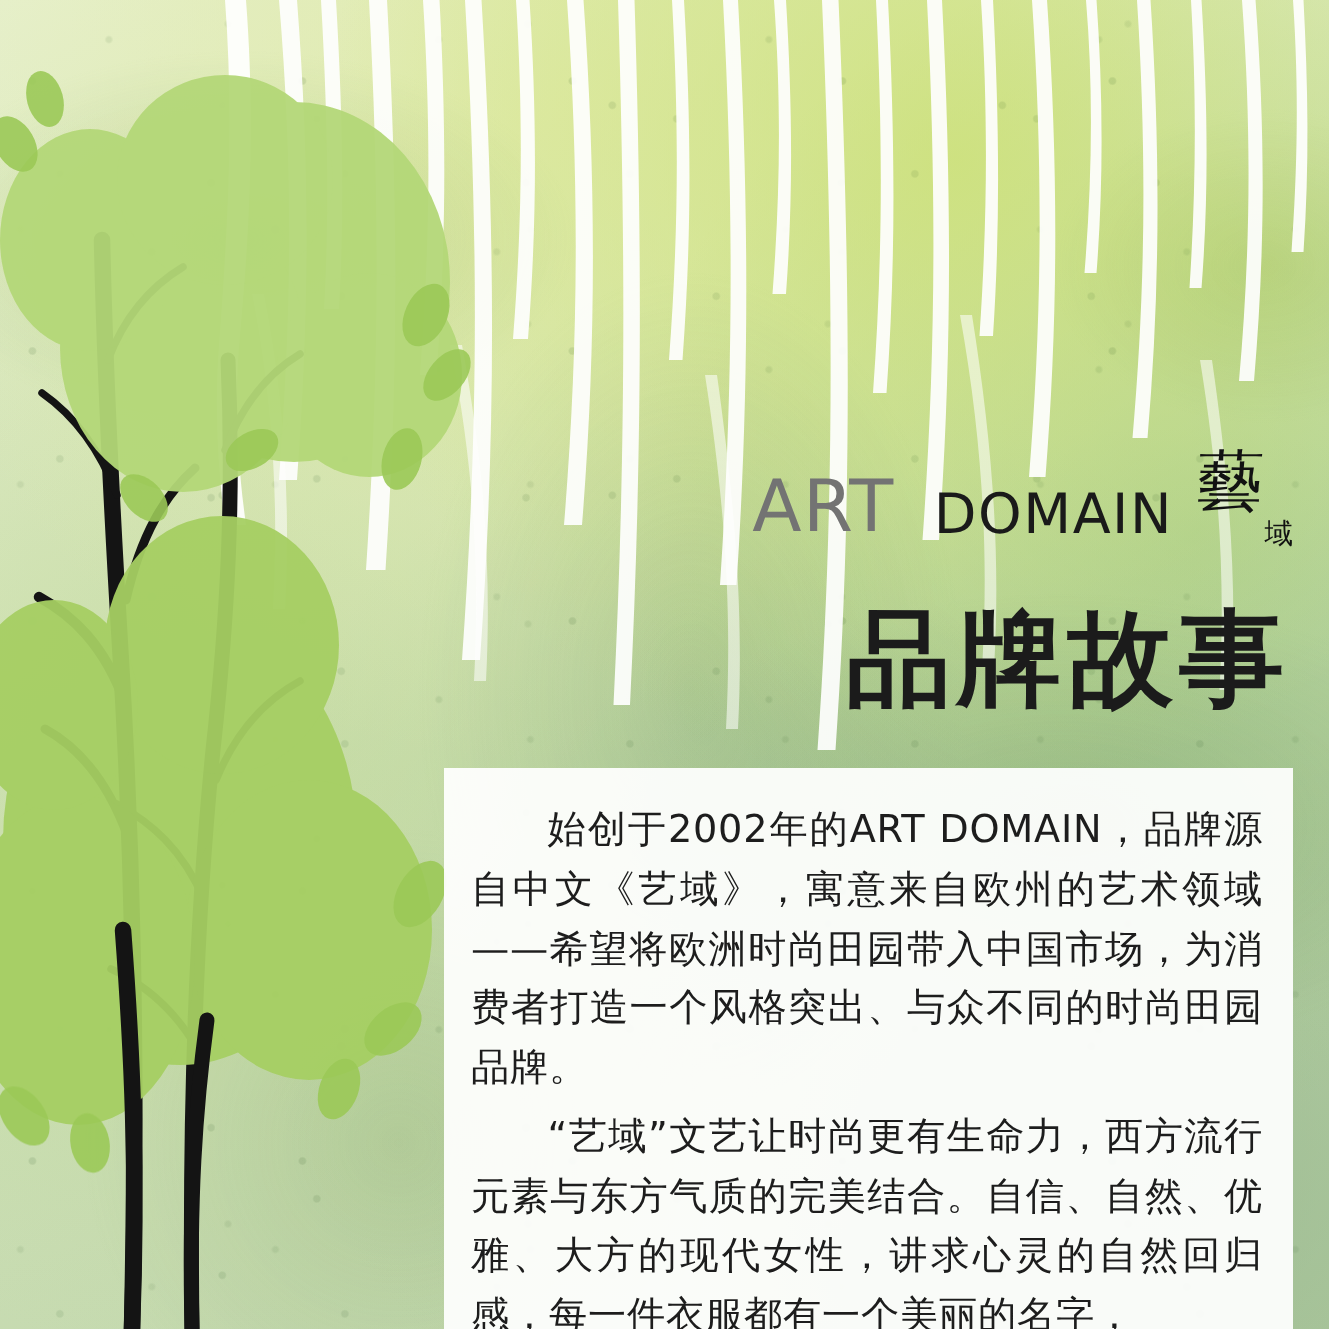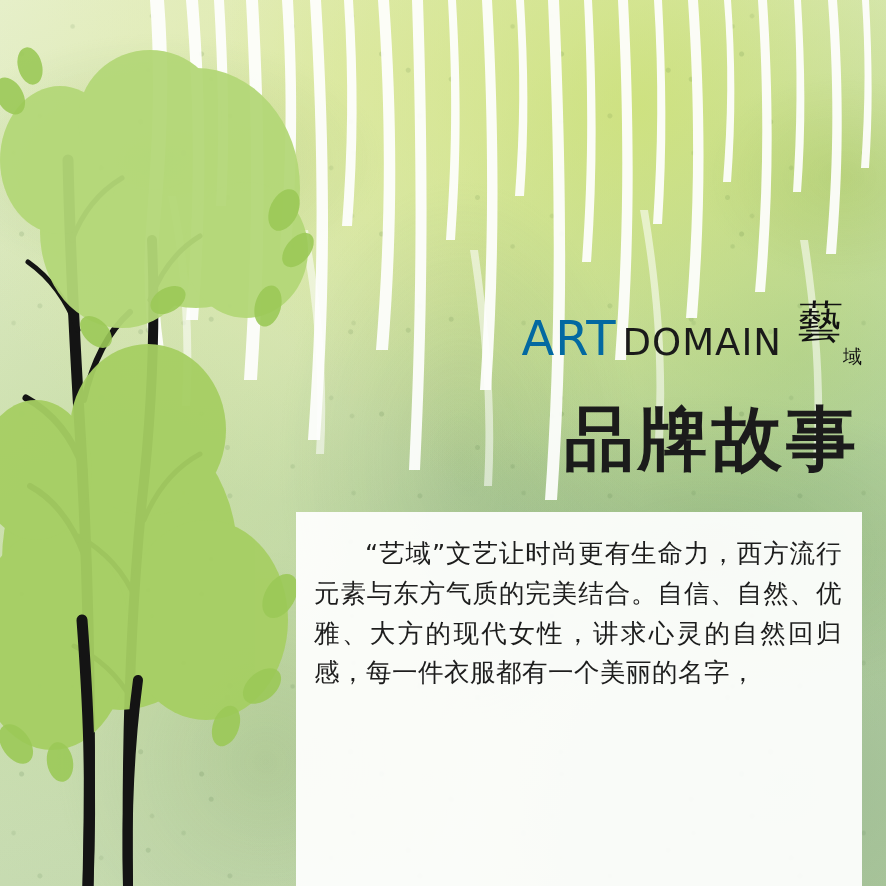--- a/index.html
+++ b/index.html
@@ -85,32 +85,32 @@
     top: 300px;
     display: flex;
     align-items: flex-end;
     justify-content: flex-end;
     gap: 6px;
   }
   .brand-art {
     font-family: "DejaVu Sans", sans-serif;
     font-size: 48px;
     letter-spacing: 1px;
-    color: #0369a1;
+    color: #737373;
     line-height: 1;
     font-weight: 400;
   }
   .brand-domain {
     font-family: "DejaVu Sans", sans-serif;
     font-size: 37px;
     letter-spacing: 1px;
     color: #1a1a1a;
     line-height: 1;
     padding-bottom: 1px;
-    margin-left: 0;
+    margin-left: 20px;
   }
   .brand-seal {
     position: relative;
     width: 64px;
     height: 66px;
     margin-left: 10px;
     margin-bottom: -4px;
   }
   .seal-top {
     position: absolute;
@@ -268,16 +268,17 @@
     <span class="brand-domain">DOMAIN</span>
     <span class="brand-seal">
       <span class="seal-top">藝</span>
       <span class="seal-bottom">域</span>
     </span>
   </div>
 
   <div class="headline">品牌故事</div>
 
   <div class="copy-panel">
+    <p>始创于2002年的ART DOMAIN，品牌源自中文《艺域》，寓意来自欧州的艺术领域——希望将欧洲时尚田园带入中国市场，为消费者打造一个风格突出、与众不同的时尚田园品牌。</p>
     <p>“艺域”文艺让时尚更有生命力，西方流行元素与东方气质的完美结合。自信、自然、优雅、大方的现代女性，讲求心灵的自然回归感，每一件衣服都有一个美丽的名字，</p>
   </div>
 
 </div>
 
 </body></html>

